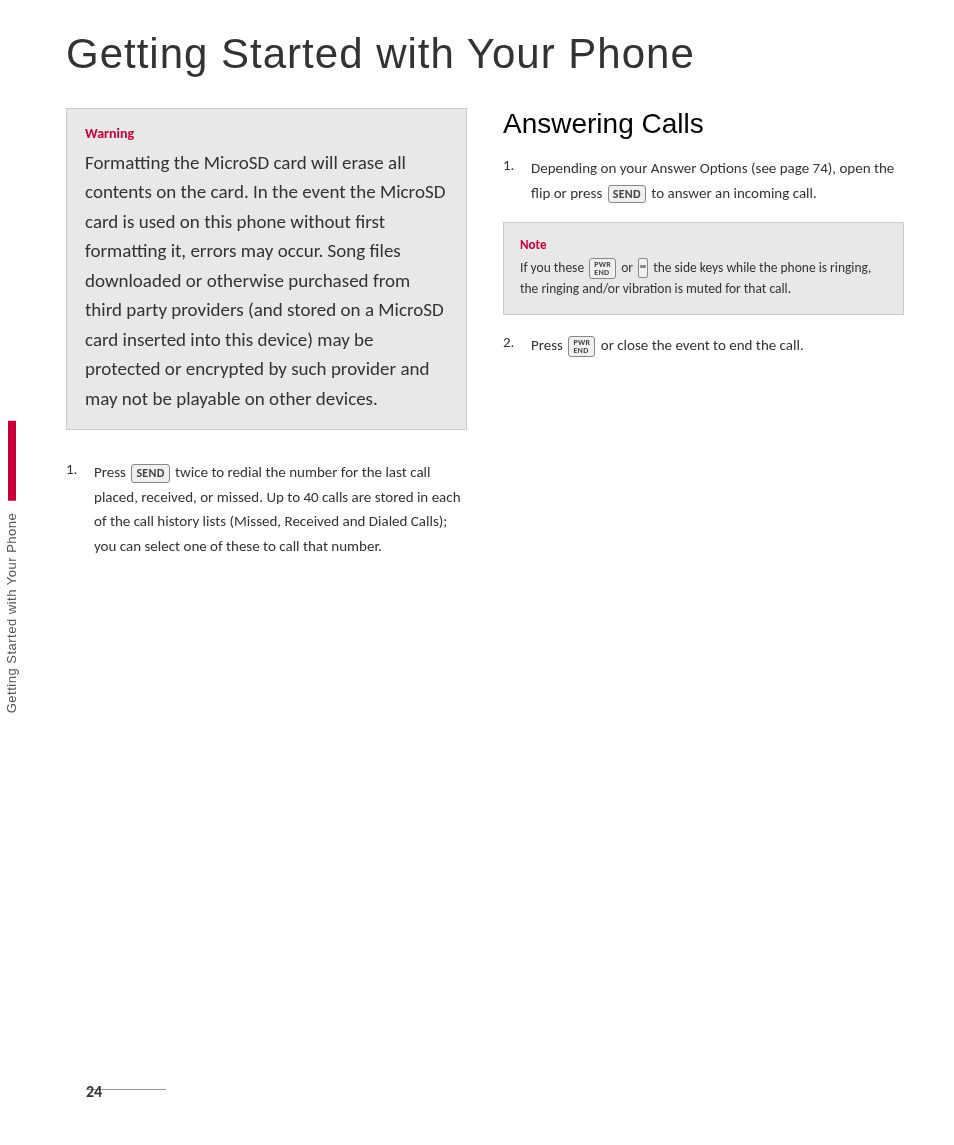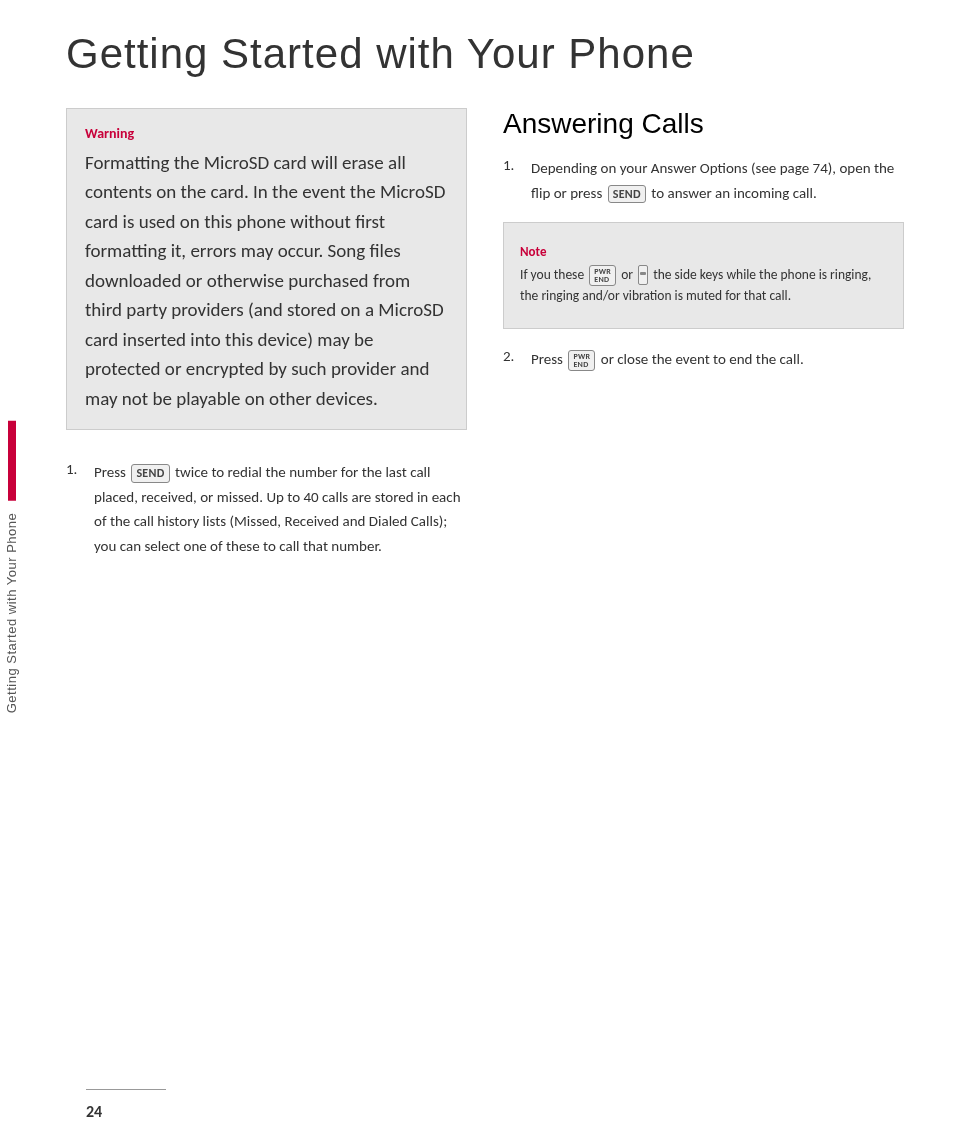--- a/index.html
+++ b/index.html
@@ -196,41 +196,41 @@
       position: absolute;
       top: 6px;
       left: 1px;
       border-radius: 1px;
     }
 
     
     .note-box {
       background: #e8e8e8;
       border: 1px solid #ccc;
-      padding: 21px 16px;
+      padding: 14px 16px;
       margin: 16px 0;
     }
 
     .note-title {
       color: #c8003a;
       font-weight: bold;
       font-size: 13px;
       margin-bottom: 6px;
     }
 
     .note-text {
       font-size: 13.5px;
       color: #333;
       line-height: 1.55;
     }
 
     
     .page-number {
       position: absolute;
-      bottom: 24px;
+      bottom: 44px;
       left: 50px;
       font-size: 16px;
       color: #333;
       font-weight: bold;
     }
 
     
     .bottom-divider {
       position: absolute;
       bottom: 55px;

